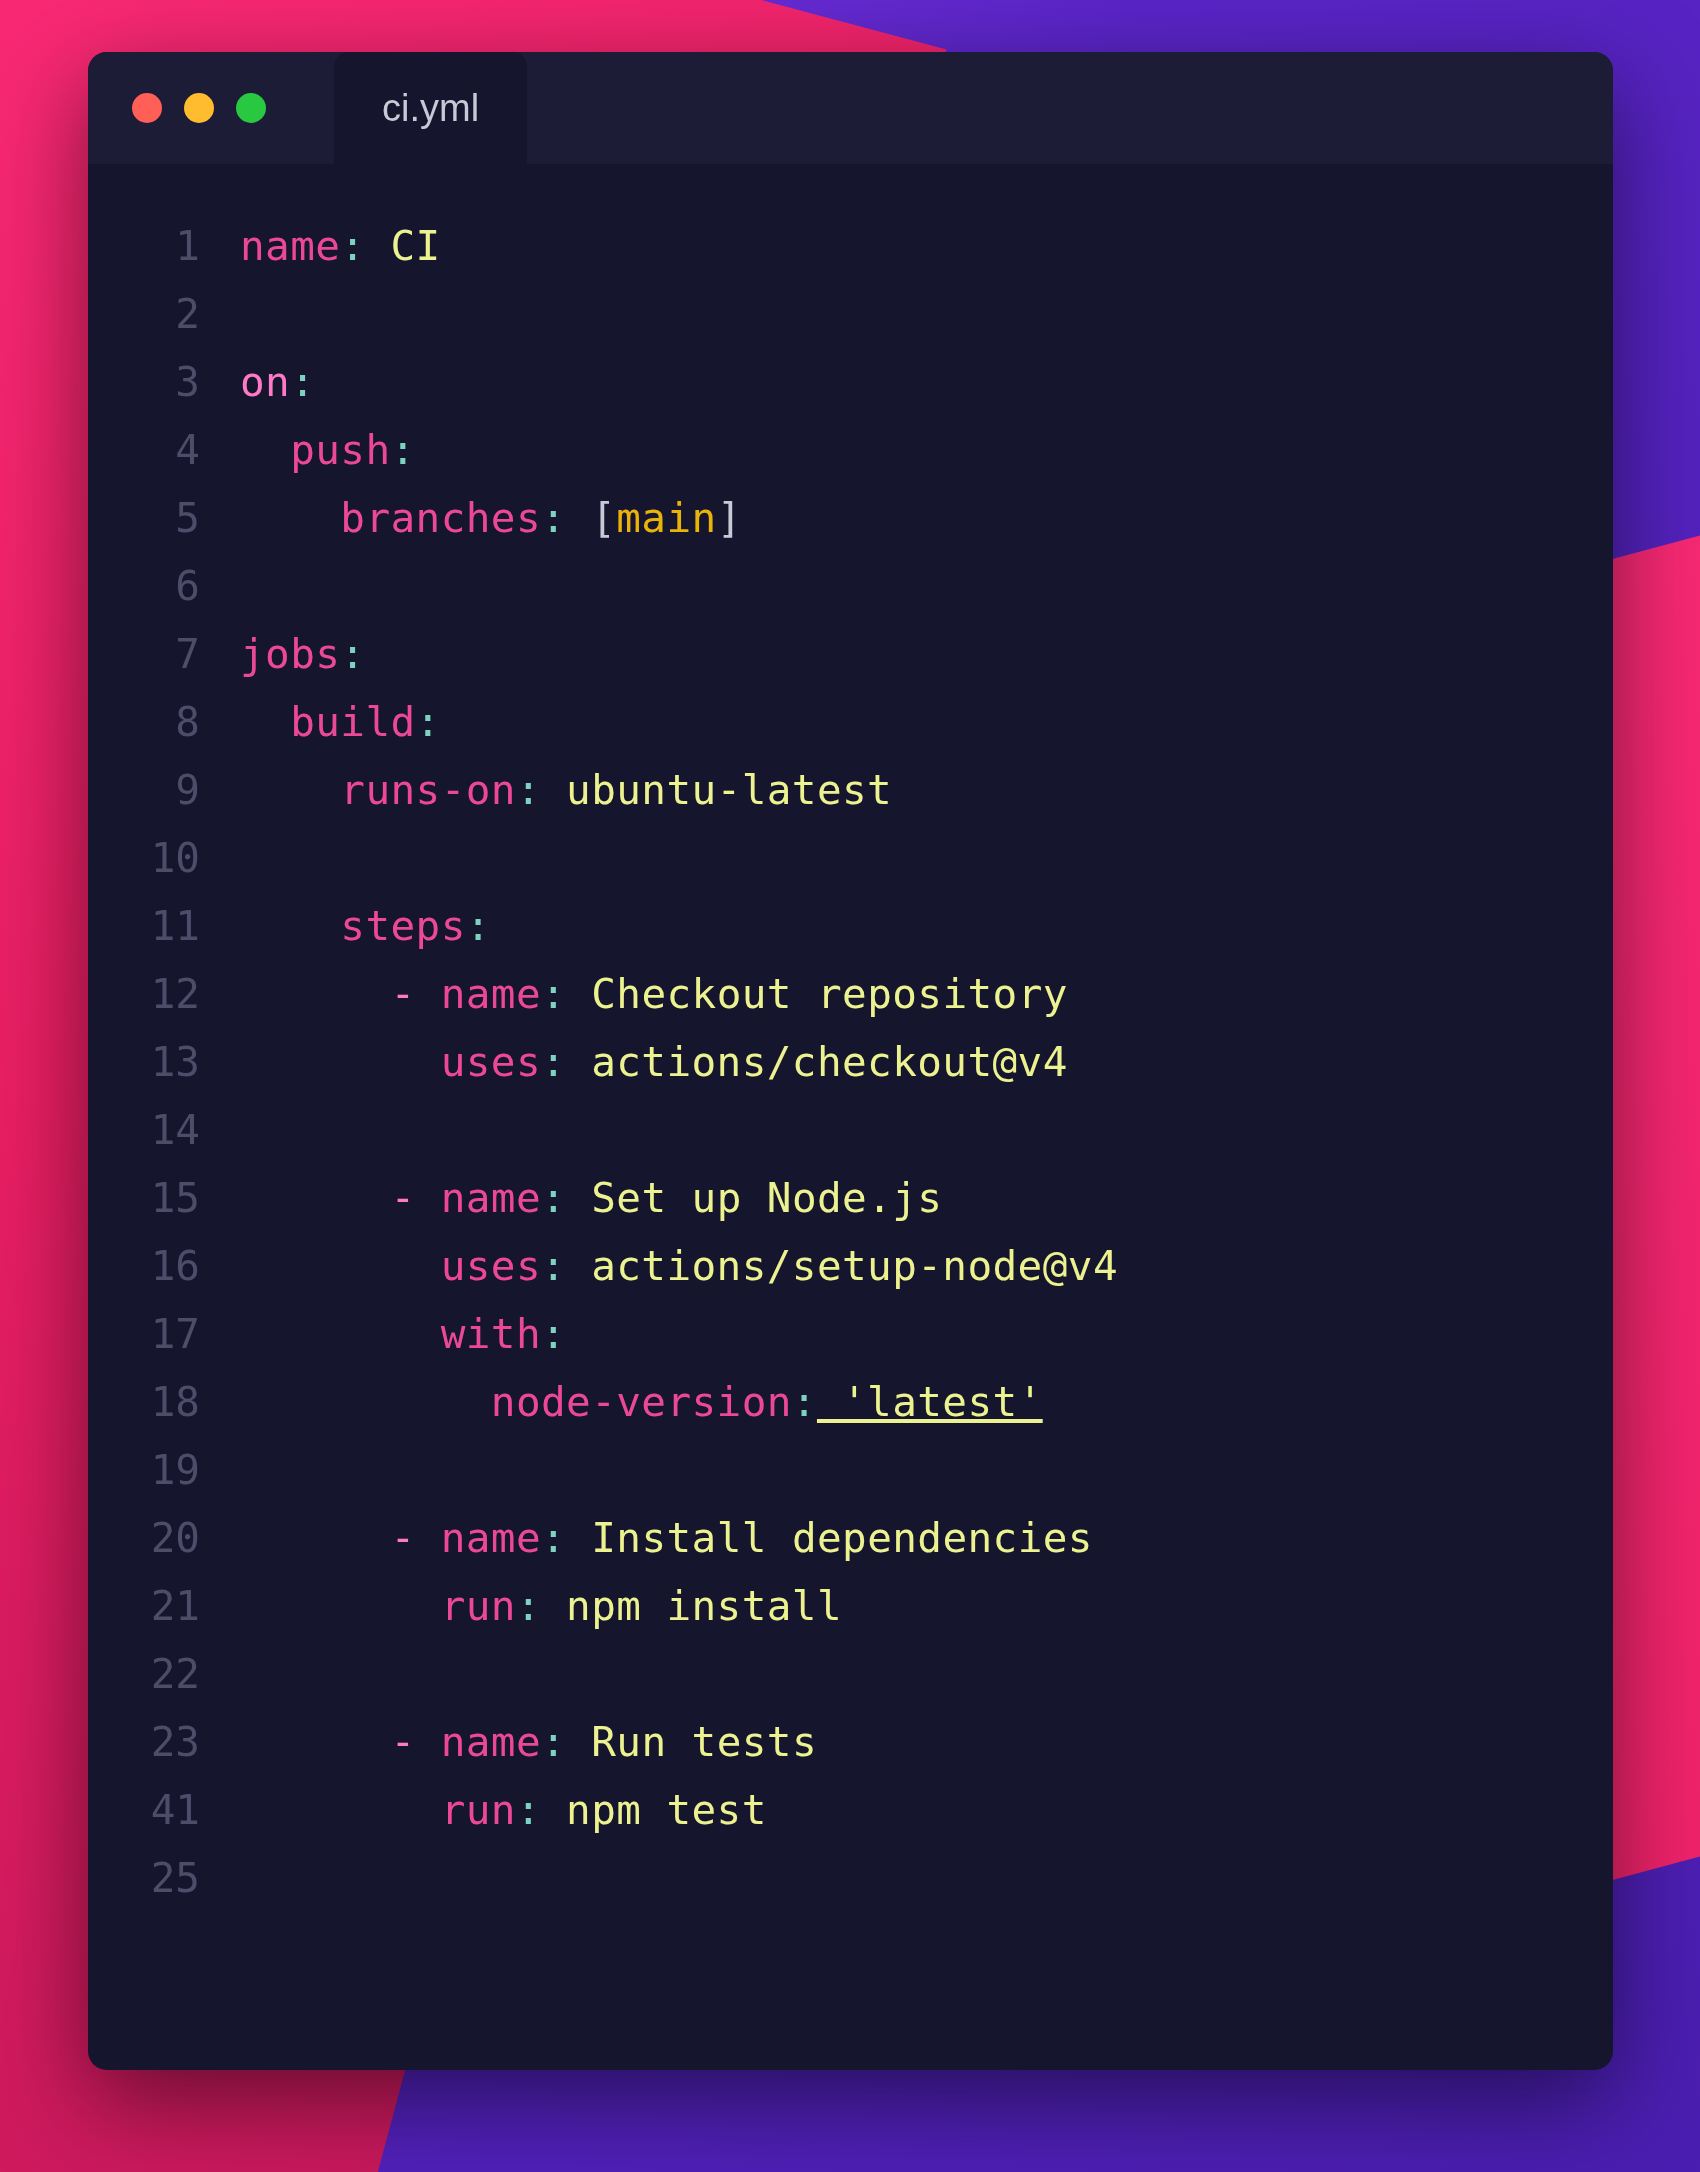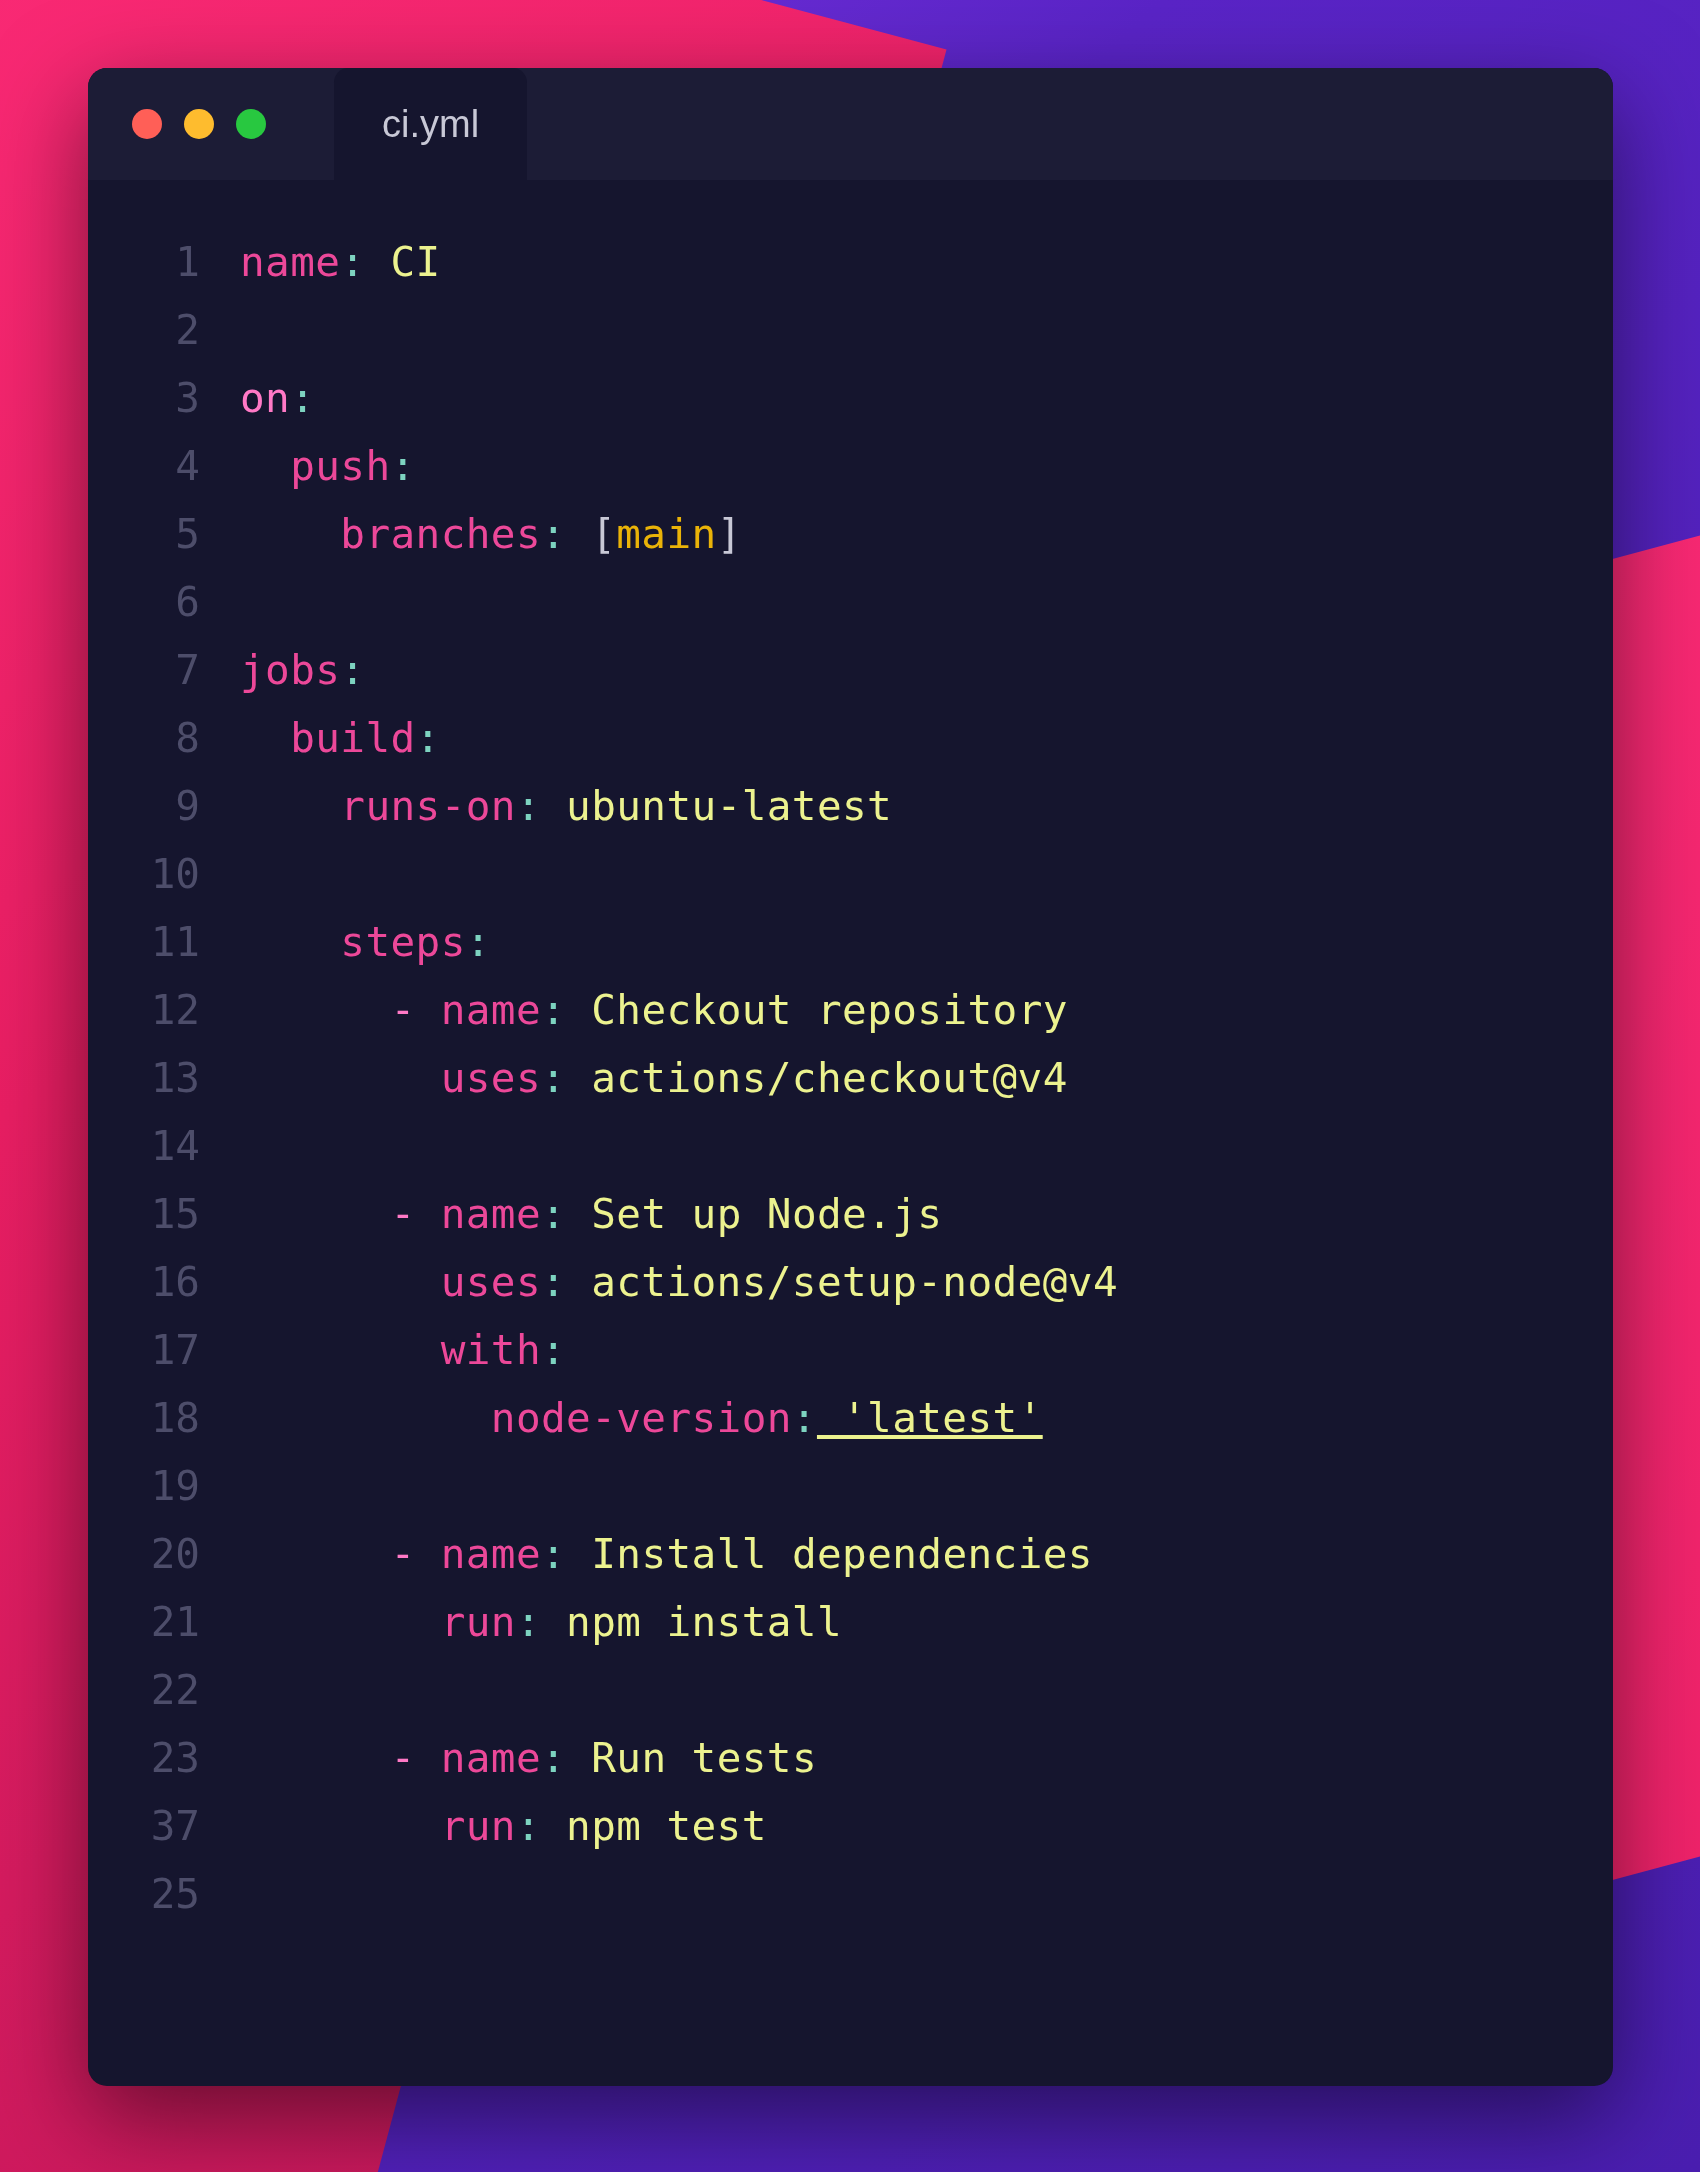--- a/index.html
+++ b/index.html
@@ -35,21 +35,21 @@
       width: 1116px;
       height: 1276px;
       background: linear-gradient(135deg, #ff2d7a 0%, #e91e63 100%);
       transform: rotate(-15deg);
       z-index: 0;
     }
     
     .editor-window {
       position: absolute;
       left: 88px;
-      top: 68px;
+      top: 52px;
       width: 1525px;
       height: 2018px;
       background: #15152e;
       border-radius: 19px;
       box-shadow: 0 32px 96px rgba(0, 0, 0, 0.5);
       z-index: 10;
       overflow: hidden;
     }
     
     .title-bar {
@@ -231,21 +231,21 @@
       </div>
       <div class="code-line">
         <span class="line-number">22</span>
         <span class="line-content"></span>
       </div>
       <div class="code-line">
         <span class="line-number">23</span>
         <span class="line-content"><span>      </span><span class="tok-dash">-</span><span class="tok-key"> name</span><span class="tok-colon">:</span><span class="tok-string"> Run tests</span></span>
       </div>
       <div class="code-line">
-        <span class="line-number">37</span>
+        <span class="line-number">41</span>
         <span class="line-content"><span class="tok-key">        run</span><span class="tok-colon">:</span><span class="tok-string"> npm test</span></span>
       </div>
       <div class="code-line">
         <span class="line-number">25</span>
         <span class="line-content"></span>
       </div>
     </div>
 </div>
 
 

